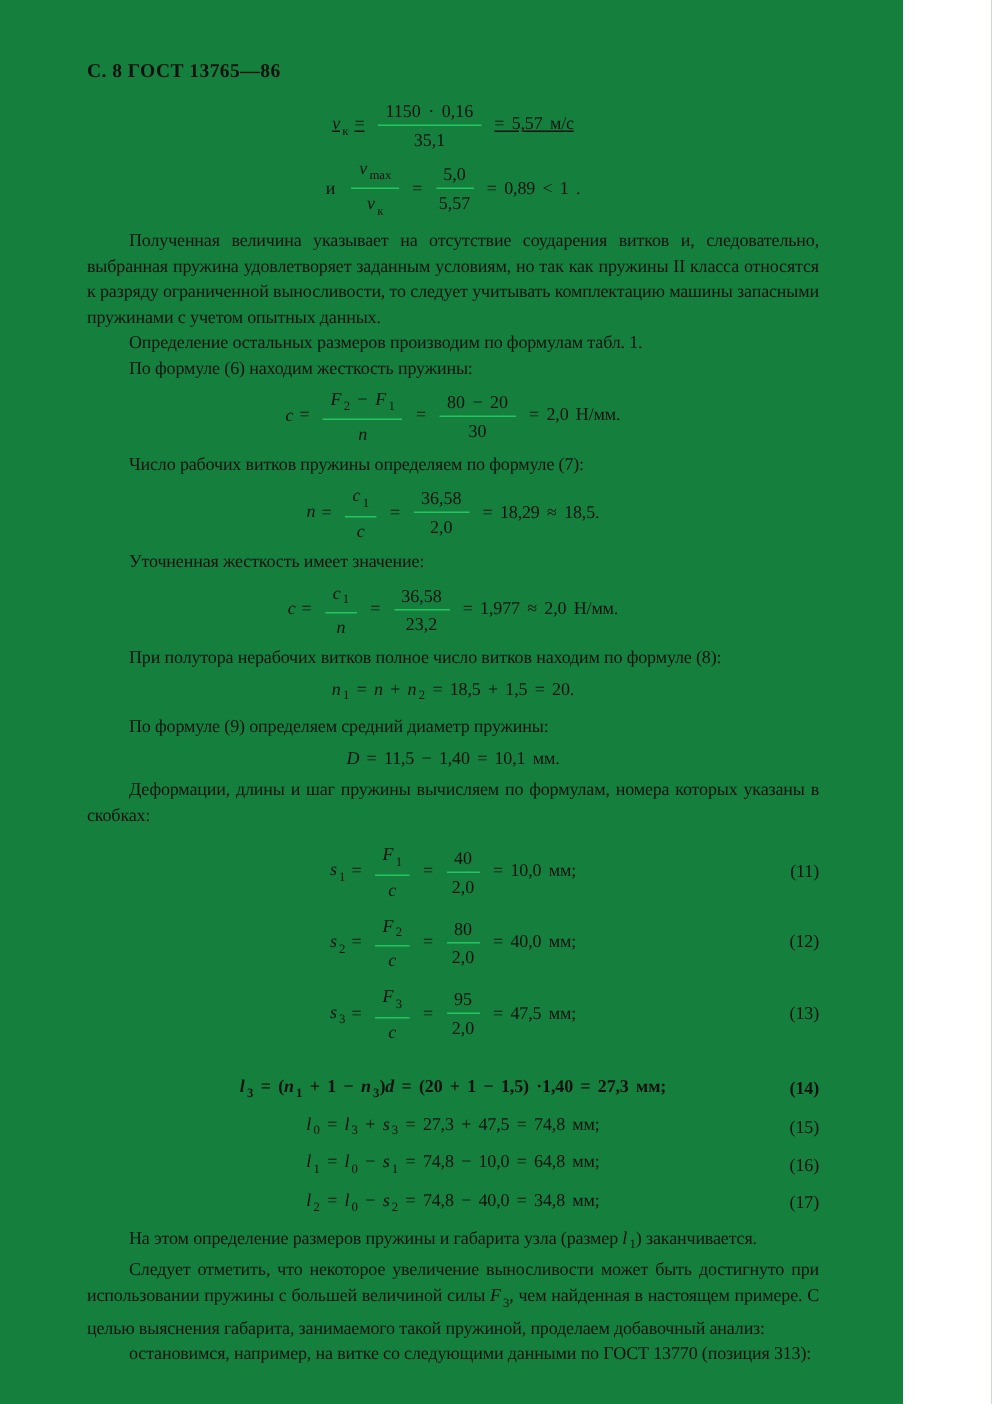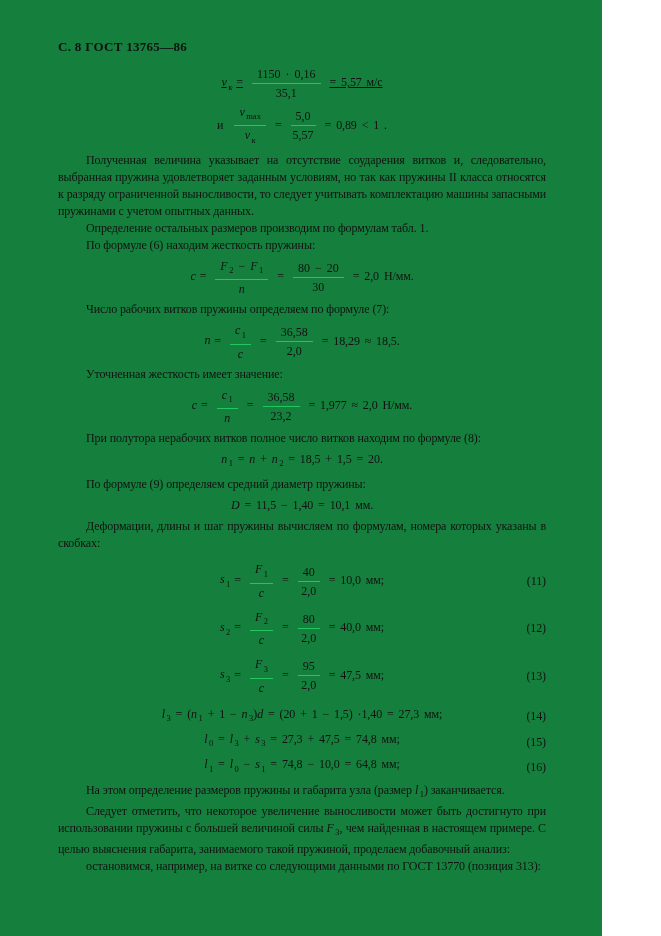--- a/index.html
+++ b/index.html
@@ -9,21 +9,21 @@
     font-family:"Liberation Serif","DejaVu Serif",serif;
     font-size:12px; line-height:17px; letter-spacing:-0.1px;
     padding:38px 56px 0 58px; position:relative; overflow:hidden;
   }
   .doc-header { font-weight:bold; font-size:13px; letter-spacing:0.3px; }
   .para { text-align:justify; text-indent:28px; }
   .eqline { text-align:center; position:relative; word-spacing:2px; white-space:nowrap; }
   .eq-frac { margin:5px 0; }
   .eq-first { margin-top:12px;text-decoration:underline; }
   .eq-inline { margin:4px 0; }
-  .eq-num14 { margin-top:11px; }
+  .eq-num14 { margin-top:21px;font-weight:bold; }
   .eq-space { margin:10px 0; }
   .eq-data { margin:5px 0; }
   .p-after-eq { margin-top:2px; }
   i { font-style:italic; }
   sub { font-size:8.5px; margin-left:1.5px; letter-spacing:0; }
   .frac { display:inline-block; vertical-align:middle; text-align:center; margin:0 5px; line-height:14px; letter-spacing:0; }
   .frac .num { display:block; border-bottom:1px solid #22c55e; padding:0 5px 2px 5px; }
   .frac .den { display:block; padding-top:2px; }
   .op { margin:0 4px; }
   .tail { margin-left:4px; }
@@ -70,20 +70,21 @@
   <div class="eqline eq-frac eq-space"><i>s</i><sub>2</sub><span class="op">=</span><span class="frac"><span class="num"><i>F</i><sub>2</sub></span><span class="den"><i>c</i></span></span><span class="op">=</span><span class="frac"><span class="num">80</span><span class="den">2,0</span></span><span class="tail">= 40,0 мм;</span><span class="eqno">(12)</span></div>
 
   <div class="eqline eq-frac eq-space"><i>s</i><sub>3</sub><span class="op">=</span><span class="frac"><span class="num"><i>F</i><sub>3</sub></span><span class="den"><i>c</i></span></span><span class="op">=</span><span class="frac"><span class="num">95</span><span class="den">2,0</span></span><span class="tail">= 47,5 мм;</span><span class="eqno">(13)</span></div>
 
   <div class="eqline eq-inline eq-num14"><i>l</i><sub>3</sub><span> = (</span><i>n</i><sub>1</sub><span> + 1 − </span><i>n</i><sub>3</sub><span>)</span><i>d</i><span> = (20 + 1 − 1,5) ·1,40 = 27,3 мм;</span><span class="eqno">(14)</span></div>
 
   <div class="eqline eq-inline"><i>l</i><sub>0</sub><span> = </span><i>l</i><sub>3</sub><span> + </span><i>s</i><sub>3</sub><span> = 27,3 + 47,5 = 74,8 мм;</span><span class="eqno">(15)</span></div>
 
   <div class="eqline eq-inline"><i>l</i><sub>1</sub><span> = </span><i>l</i><sub>0</sub><span> − </span><i>s</i><sub>1</sub><span> = 74,8 − 10,0 = 64,8 мм;</span><span class="eqno">(16)</span></div>
 
+  <div class="eqline eq-inline"><i>l</i><sub>2</sub><span> = </span><i>l</i><sub>0</sub><span> − </span><i>s</i><sub>2</sub><span> = 74,8 − 40,0 = 34,8 мм;</span><span class="eqno">(17)</span></div>
 
 
   <p class="para p-after-eq"><span>На этом определение размеров пружины и габарита узла (размер </span><i>l</i><sub>1</sub><span>) заканчивается.</span></p>
 
   <p class="para"><span>Следует отметить, что некоторое увеличение выносливости может быть достигнуто при использовании пружины с большей величиной силы </span><i>F</i><sub>3</sub><span>, чем найденная в настоящем примере. С целью выяснения габарита, занимаемого такой пружиной, проделаем добавочный анализ:</span></p>
 
   <p class="para">остановимся, например, на витке со следующими данными по ГОСТ 13770 (позиция 313):</p>
 
 
 </div>

